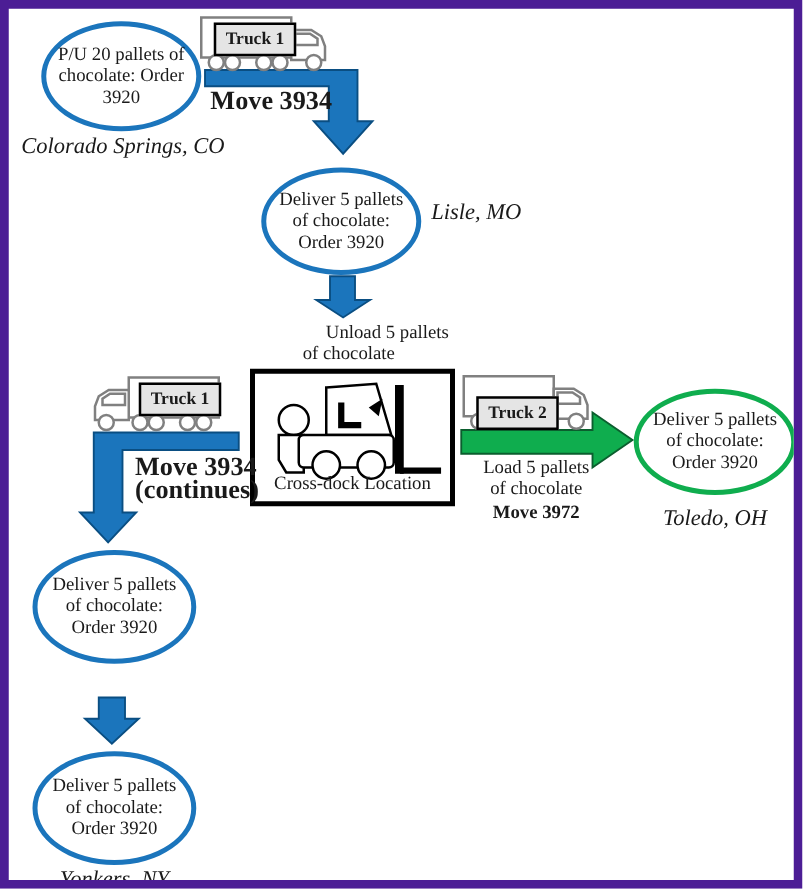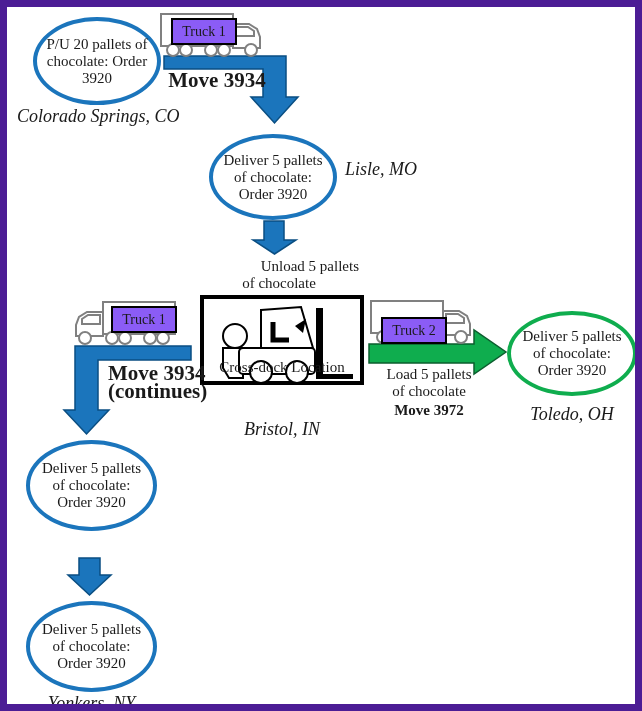--- a/index.html
+++ b/index.html
@@ -18,26 +18,26 @@
   .caption{
     position:absolute;font-style:italic;font-size:18px;white-space:nowrap;
   }
   .caption.center{text-align:center;}
   .movelabel{position:absolute;font-weight:bold;font-size:21px;line-height:18px;}
   .plaintext{position:absolute;font-size:15px;line-height:17px;text-align:center;}
   .truck{position:absolute;}
   .truck svg{display:block;}
   .truck.mirrored svg{transform:scaleX(-1);}
   .truck-label{
-    position:absolute;border:2px solid #000;background:#8b5cf6;
+    position:absolute;border:2px solid #000;background:#e5e5e5;
     display:flex;align-items:center;justify-content:center;
-    font-size:14px;white-space:nowrap;
+    font-size:14px;white-space:nowrap;font-weight:bold;
   }
   #crossdock-box{
-    position:absolute;left:193px;top:288px;width:164px;height:90px;
+    position:absolute;left:193px;top:288px;width:164px;height:110px;
     border:4px solid #000;box-sizing:border-box;background:#fff;
   }
   #crossdock-label{
     position:absolute;left:0;right:0;bottom:5px;text-align:center;font-size:15px;
   }
   #arrow-layer{position:absolute;left:0;top:0;pointer-events:none;}
   .arrow-blue{fill:var(--blue);stroke:var(--blue_dark);stroke-width:1.5;}
   .arrow-green{fill:var(--green);stroke:var(--green_dark);stroke-width:1.5;}
   .truck-body{fill:#fff;stroke:var(--outline_gray);stroke-width:2;}
   .fl-line{fill:#fff;stroke:#000;stroke-width:2;}
@@ -130,21 +130,20 @@
       <rect class="fl-line" x="26" y="44" width="76" height="26" rx="4"></rect>
       <path d="M60 18 L60 36 L76 36" fill="none" stroke="#000" stroke-width="5"></path>
       <polygon class="fl-black" points="82,22 93,15 90,29"></polygon>
       <rect class="fl-black" x="103" y="4" width="7" height="71"></rect>
       <rect class="fl-black" x="107" y="70" width="33" height="5"></rect>
       <circle class="fl-line" cx="48" cy="68" r="11"></circle>
       <circle class="fl-line" cx="84" cy="68" r="11"></circle>
     </svg>
     <div id="crossdock-label">Cross-dock Location</div>
   </div>
-  <div class="caption center" style="left:193px;top:412px;width:164px;">Bristol, IN</div>
 
   <div class="movelabel" style="left:160px;top:64px;width:100px;text-align:center;">Move 3934</div>
 
   <div class="movelabel" style="left:101px;top:357px;text-align:left;">
     <span style="display:block;">Move 3934</span>
     <span style="display:block;">(continues)</span>
   </div>
 
   <div class="plaintext" style="left:192px;top:251px;width:160px;">
     <span style="display:block;text-align:right;">Unload 5 pallets</span>

